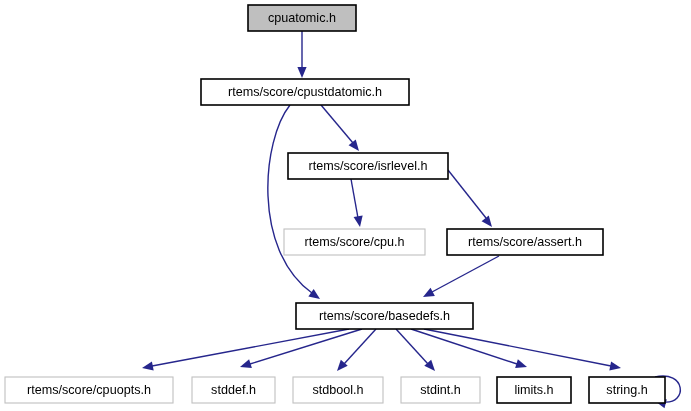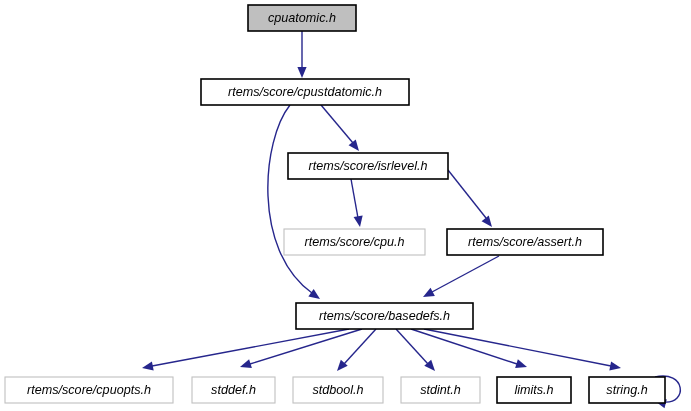--- a/index.html
+++ b/index.html
@@ -10,21 +10,20 @@
   body {
     width: 691px;
     height: 411px;
     font-family: "Liberation Sans", sans-serif;
     overflow: hidden;
   }
   #graph-root {
     position: relative;
     width: 691px;
     height: 309px;
-    font-style: italic;
   }
   svg#dep-graph {
     display: block;
     width: 691px;
     height: 411px;
   }
   .node-box {
     stroke-width: 1;
   }
   .node-box.border-dark {

